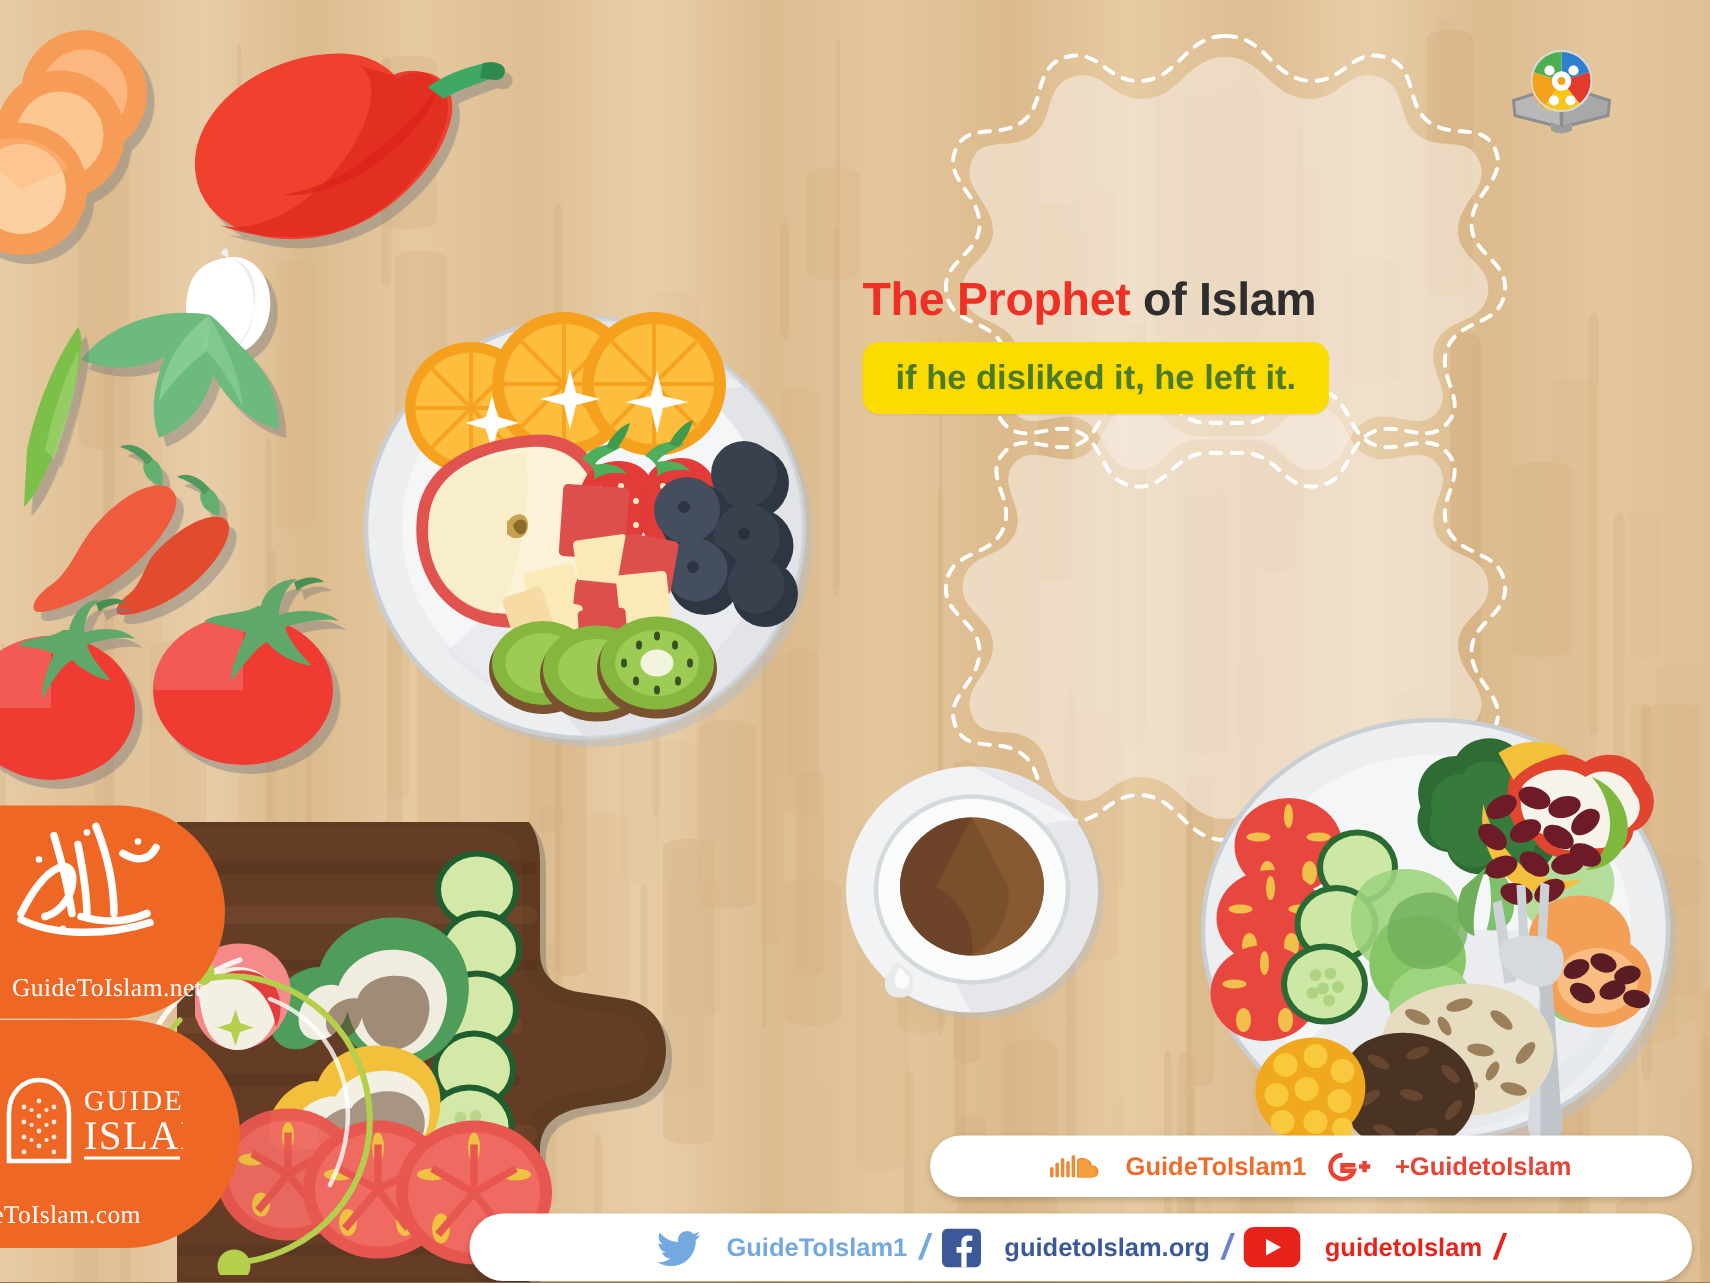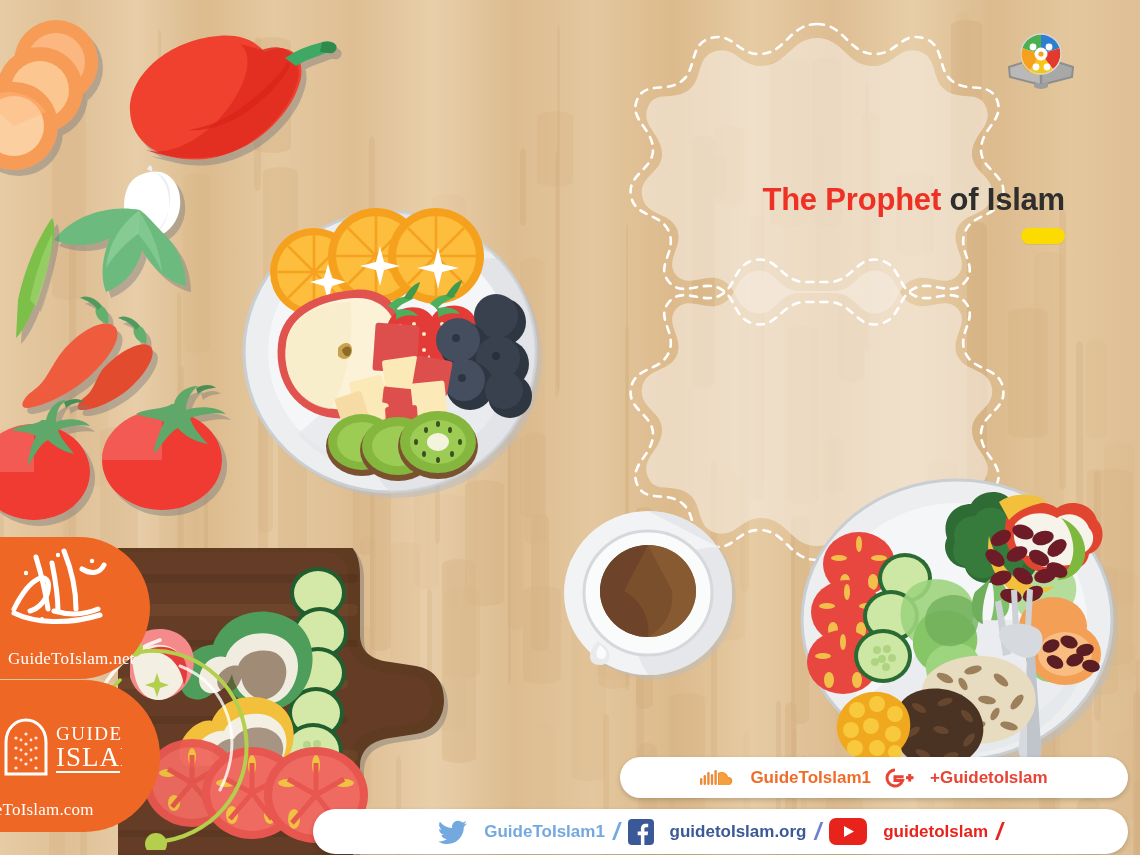--- a/index.html
+++ b/index.html
@@ -40,21 +40,21 @@
   .frame-wrap{
     position:absolute; left:545px; top:18px;
     width:545px; height:548px;
   }
 
   
   .quote{
     position:absolute;
     left:575px; top:182px;
     width:490px;
-    text-align:right;
+    text-align:left;
   }
   .q-line1{
     font-size:31px; font-weight:bold; letter-spacing:-0.2px;
     line-height:1.18; white-space:nowrap;
   }
   .q-red  { color:#ee3124; }
   .q-dark { color:#2e2e2e; }
   .q-line2{
     font-size:27px; font-weight:bold; margin-top:5px;
     line-height:1.2; white-space:nowrap;
@@ -1020,20 +1020,21 @@
       <line x1="54" y1="56" x2="118" y2="56" stroke="#ffffff" stroke-width="2"></line>
     </svg>
     <div class="gi-text">GuideToIslam.com</div>
   </div>
 
   <div class="quote">
     <div class="q-line1">
       <span class="q-red">The Prophet</span><span class="q-dark"> of Islam</span>
     </div>
     <div class="q-highlight">
+      <div>if he disliked it, he left it.</div>
     </div>
   </div>
 
   <div class="pill pill-top">
     <div class="sitem">
       <svg class="ico" width="34" height="20" viewBox="0 0 34 20">
         <g fill="#e88b3a">
           <rect x="0" y="10" width="2.4" height="7" rx="1.2"></rect>
           <rect x="3.6" y="7" width="2.4" height="10" rx="1.2"></rect>
           <rect x="7.2" y="4" width="2.4" height="13" rx="1.2"></rect>

